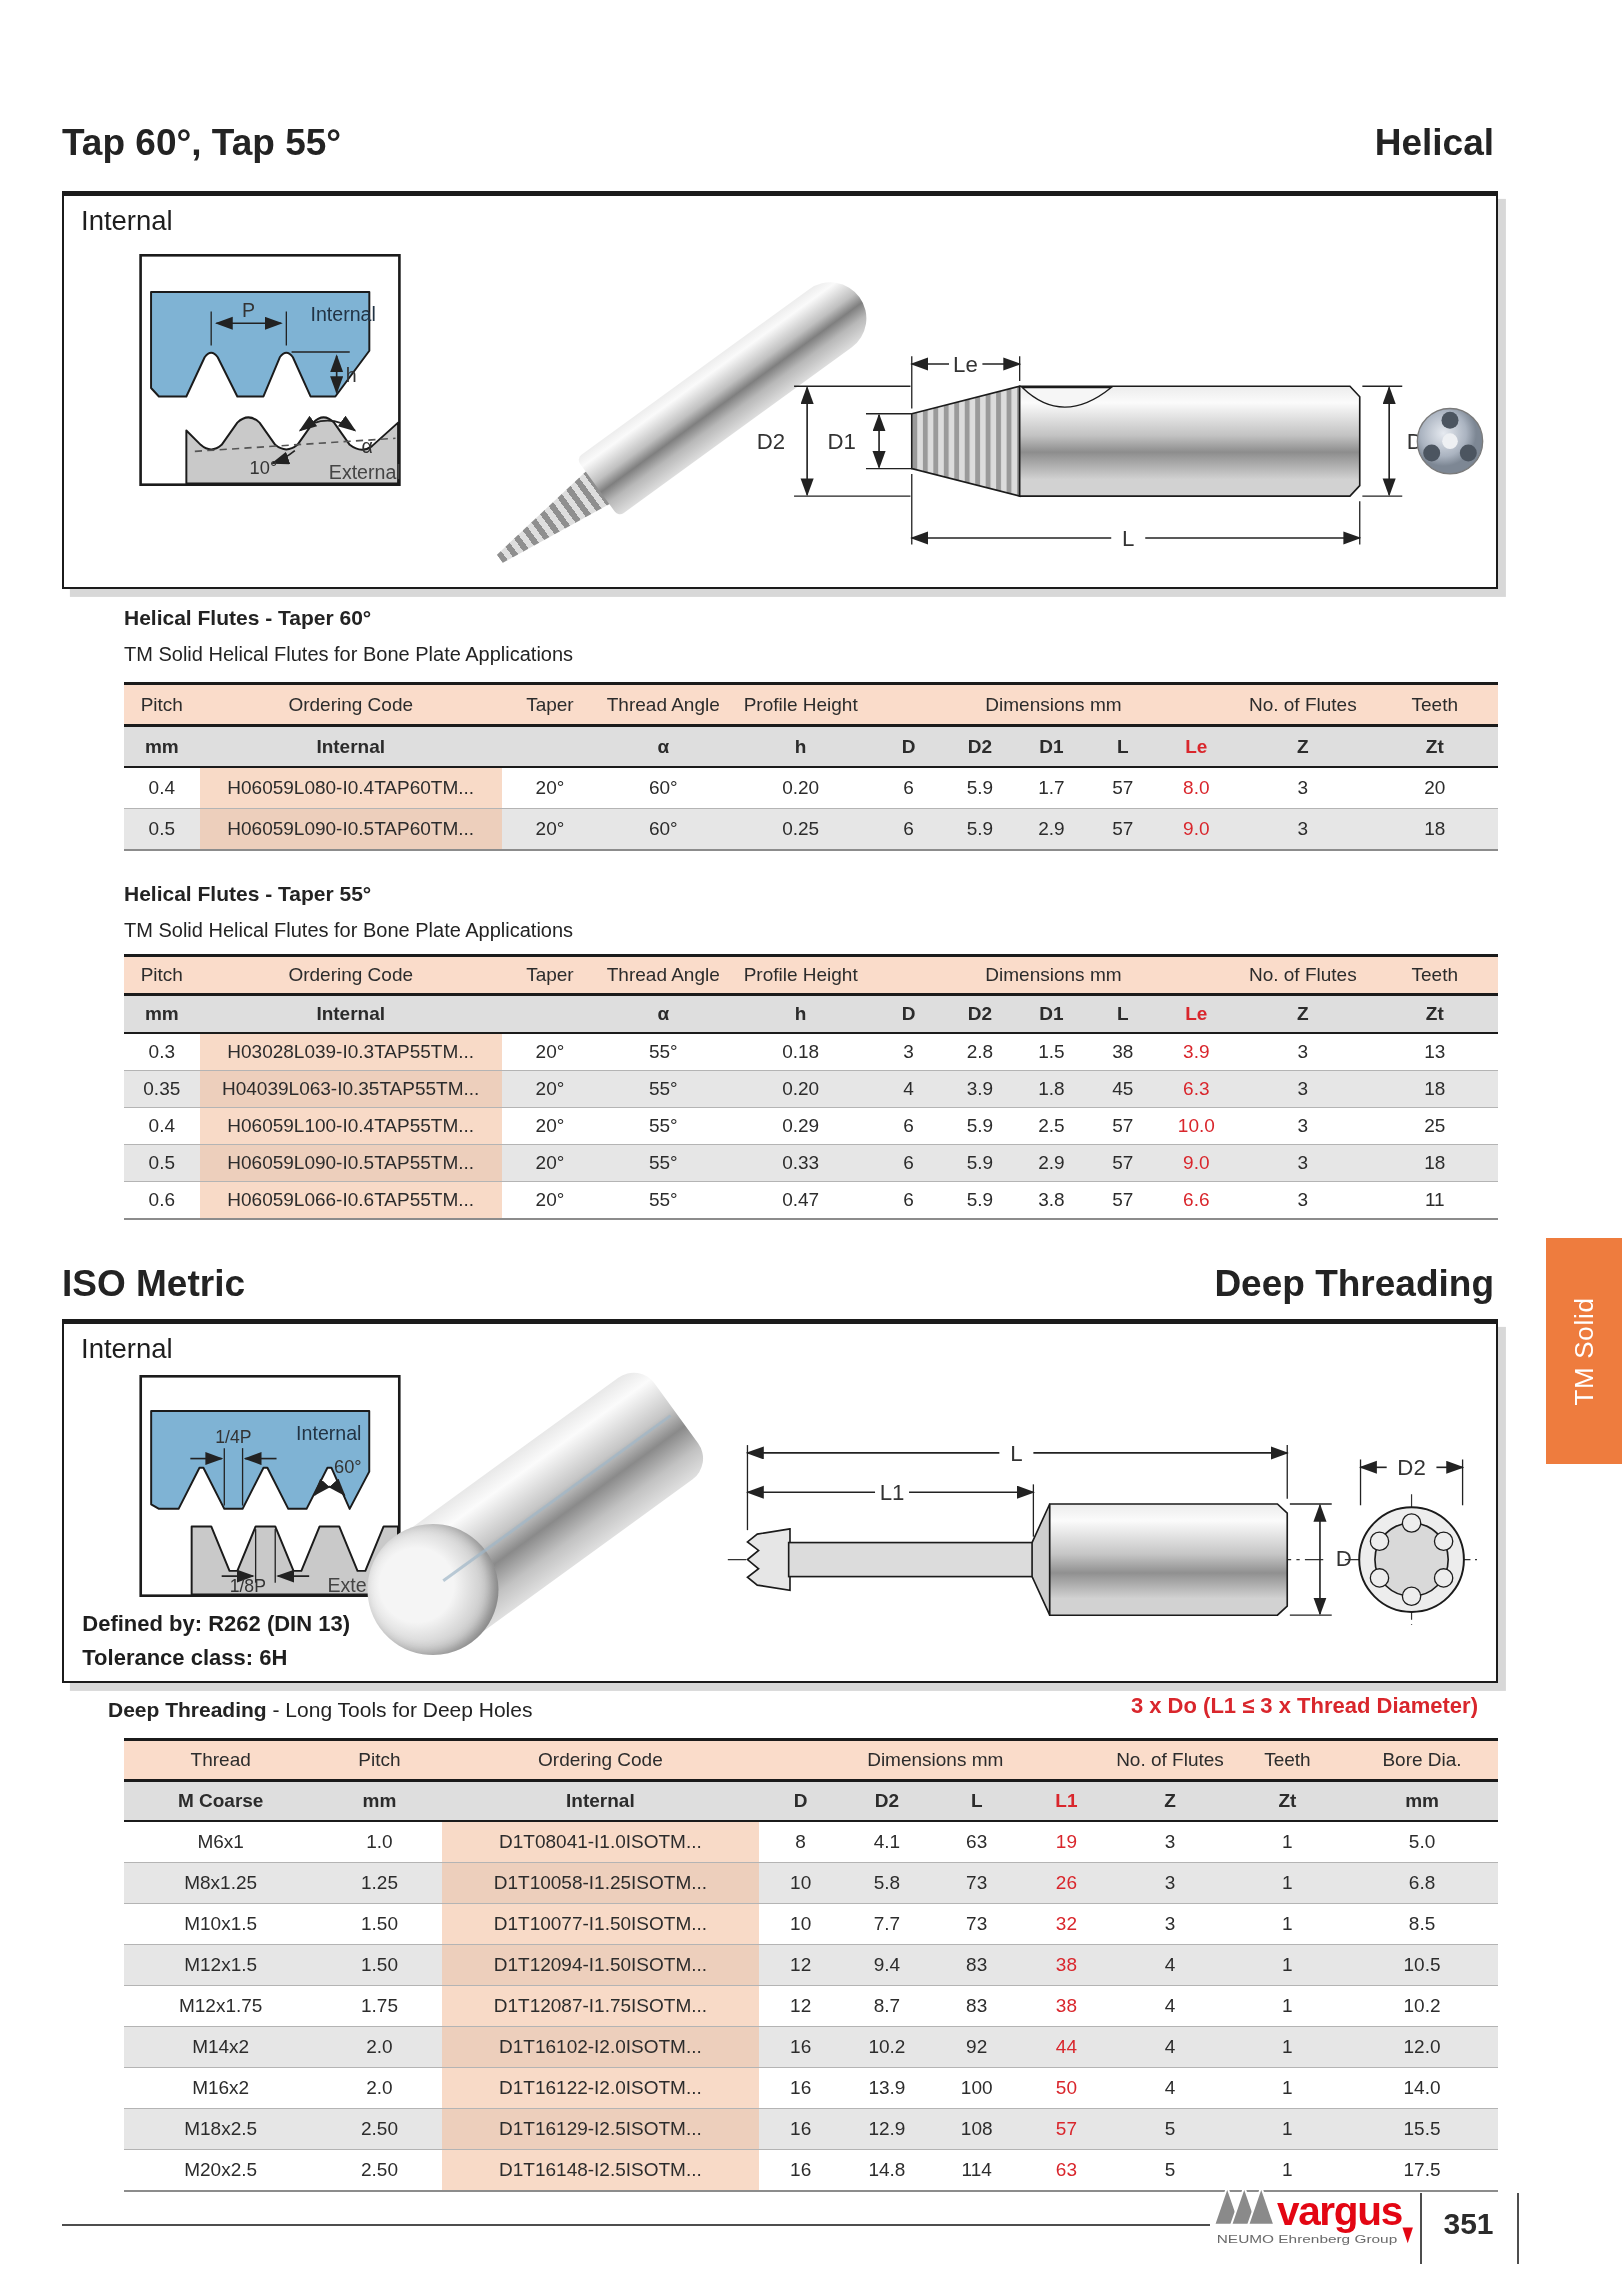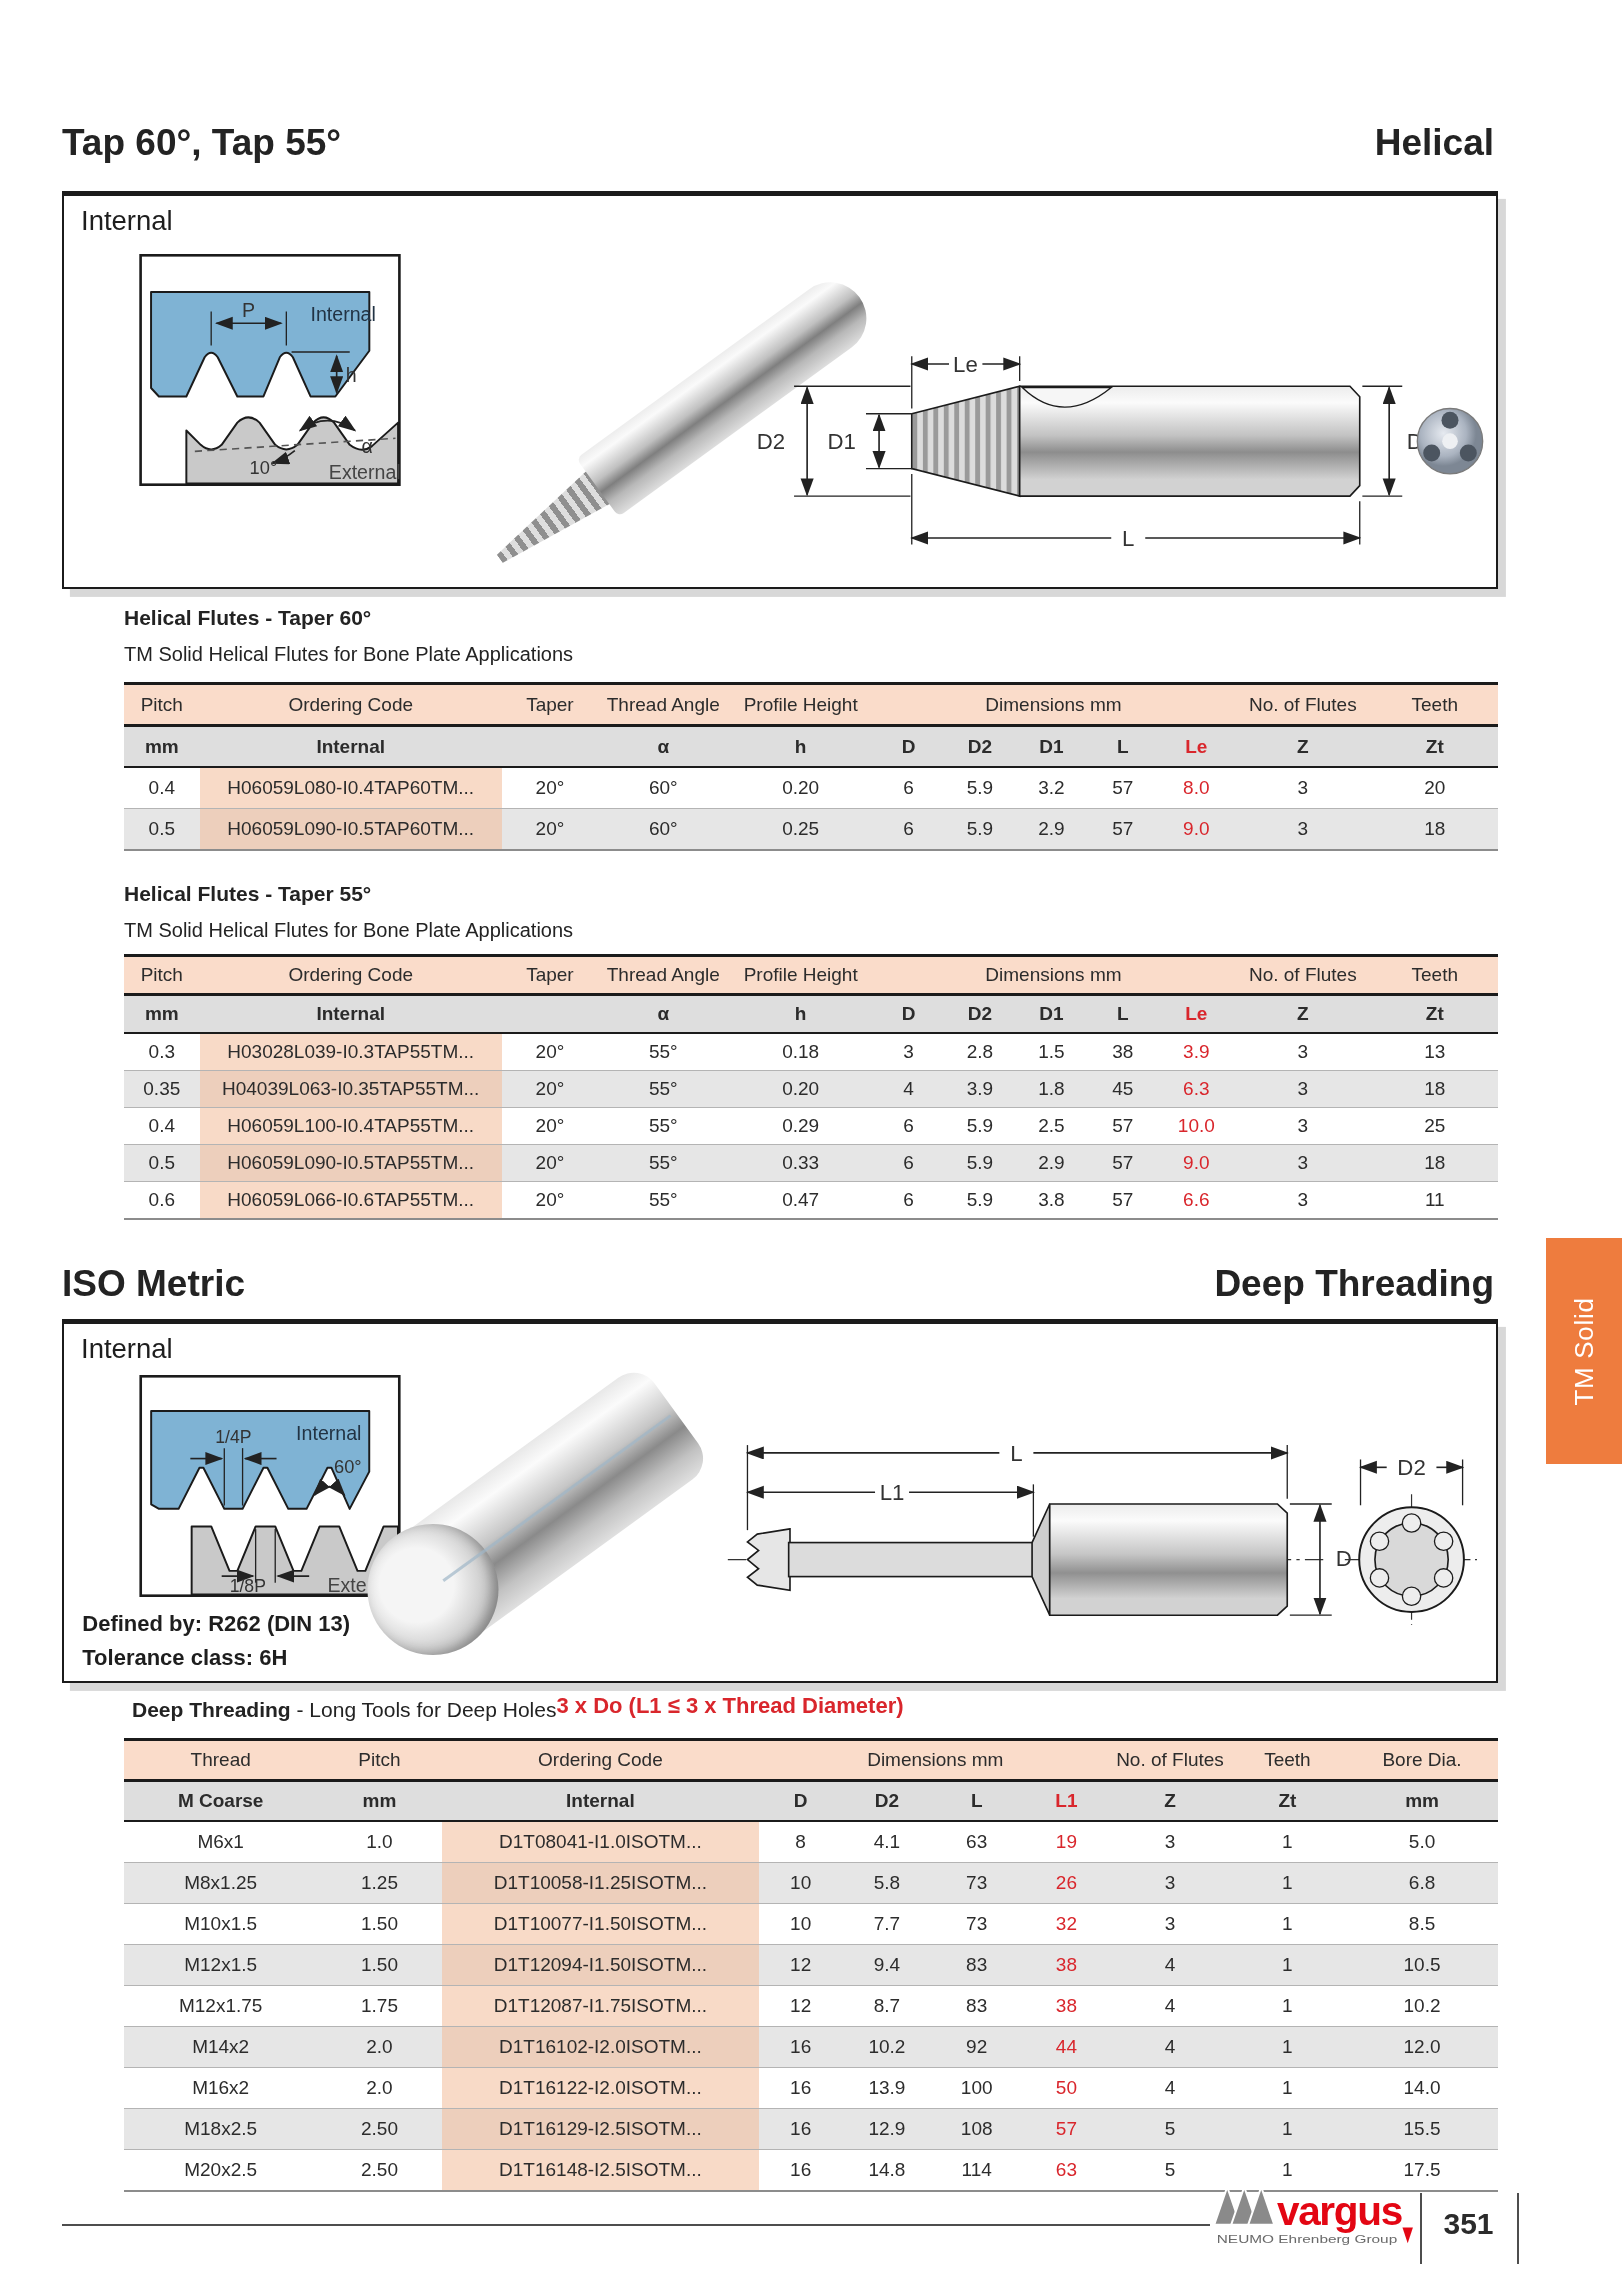--- a/index.html
+++ b/index.html
@@ -23,21 +23,21 @@
   thead tr.gh th{background:var(--peach);font-weight:400;border-bottom:3.3px solid #1b1b1b;}
   thead tr.sh th{background:var(--grayh);font-weight:700;border-bottom:2.6px solid #1b1b1b;}
   tbody tr:nth-child(even){background:var(--grayr);}
   tbody tr:not(:first-child){border-top:1.3px solid #b4b4b4;}
   td.code{background:var(--band);}
   .accent{color:var(--accent) !important;}
   .t-a th{height:39px}.t-a td{height:40px}
   .t-b th{height:36px}.t-b td{height:36px}
   .t-c th{height:38px}.t-c td{height:40px}
   
-  .sec3row{position:absolute;left:132px;width:1370px;display:flex;justify-content:flex-start;align-items:flex-end;}
+  .sec3row{position:absolute;left:108px;width:1370px;display:flex;justify-content:space-between;align-items:flex-end;}
   .sec3row .rest{font-weight:400;}
   .rednote{font-size:22px;font-weight:700;color:var(--accent);padding-bottom:2.6px;}
   
   .photo1{position:absolute;left:393px;top:196px;width:445px;height:72px;transform:rotate(-36deg);}
   .photo1 .tip{position:absolute;left:0;top:15.7px;width:124px;height:41px;
      clip-path:polygon(0 38%,100% 0,100% 100%,0 62%);
      background:repeating-linear-gradient(90deg,#8f8f8f 0 5.9px,#dedede 5.9px 11.8px);}
   .photo1 .bod{position:absolute;left:121px;top:0;width:324px;height:72px;border-radius:6.5px 36px 36px 6.5px;
      background:linear-gradient(#ededed,#fafafa 14%,#c0c0c0 42%,#7f7f7f 58%,#b8b8b8 76%,#dedede);}
   .photo2{position:absolute;left:281px;top:131px;width:366px;height:131px;transform:rotate(-36deg);}
@@ -220,21 +220,21 @@
         </thead>
         <tbody>
           <tr>
             <td>0.4</td>
             <td class="code">H06059L080-I0.4TAP60TM...</td>
             <td>20°</td>
             <td>60°</td>
             <td>0.20</td>
             <td>6</td>
             <td>5.9</td>
-            <td>3.2</td>
+            <td>1.7</td>
             <td>57</td>
             <td class="accent">8.0</td>
             <td>3</td>
             <td>20</td>
           </tr>
           <tr>
             <td>0.5</td>
             <td class="code">H06059L090-I0.5TAP60TM...</td>
             <td>20°</td>
             <td>60°</td>

